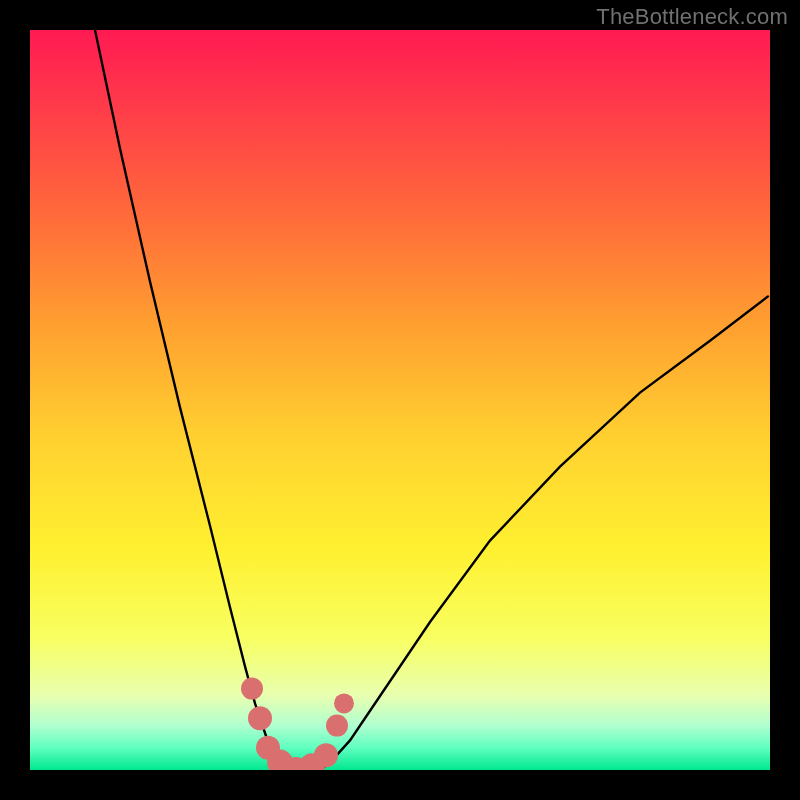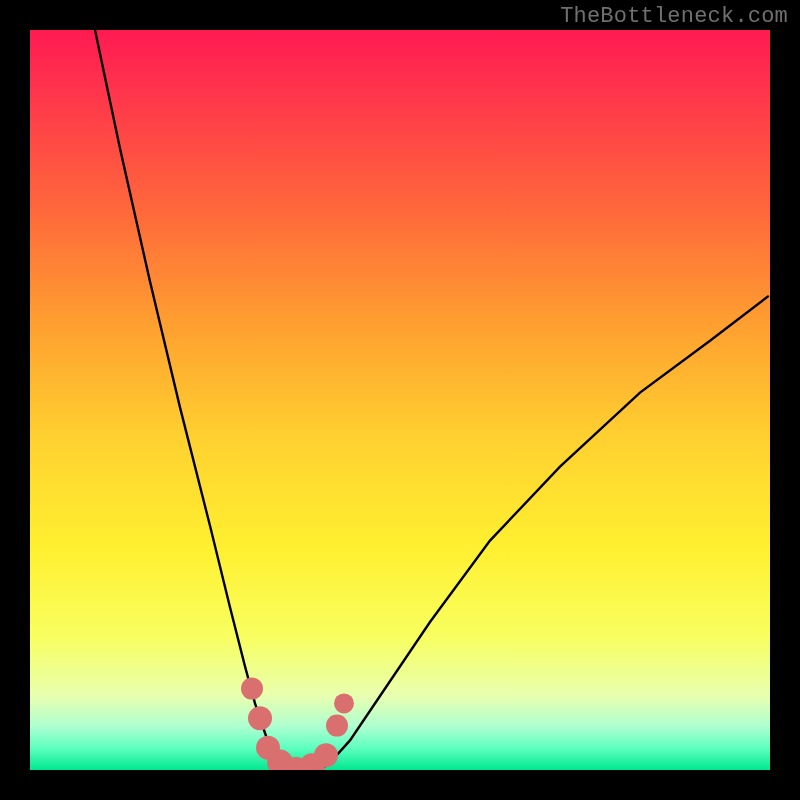--- a/index.html
+++ b/index.html
@@ -42,21 +42,21 @@
     position: absolute;
     left: 0;
     top: 0;
     width: 740px;
     height: 740px;
   }
   .watermark {
     position: absolute;
     top: 4px;
     right: 12px;
-    font-family: Liberation Mono, monospace;
+    font-family: Liberation Sans, sans-serif;
     font-size: 22px;
     color: #707070;
     letter-spacing: 0.2px;
     user-select: none;
   }
 </style>
 </head>
 <body>
 
 <div class="frame">

